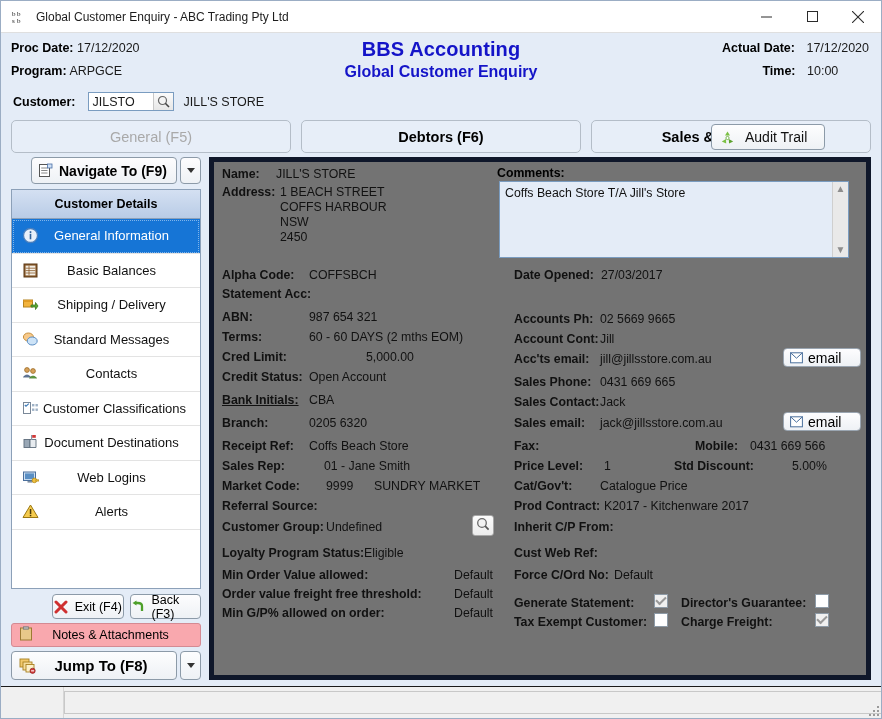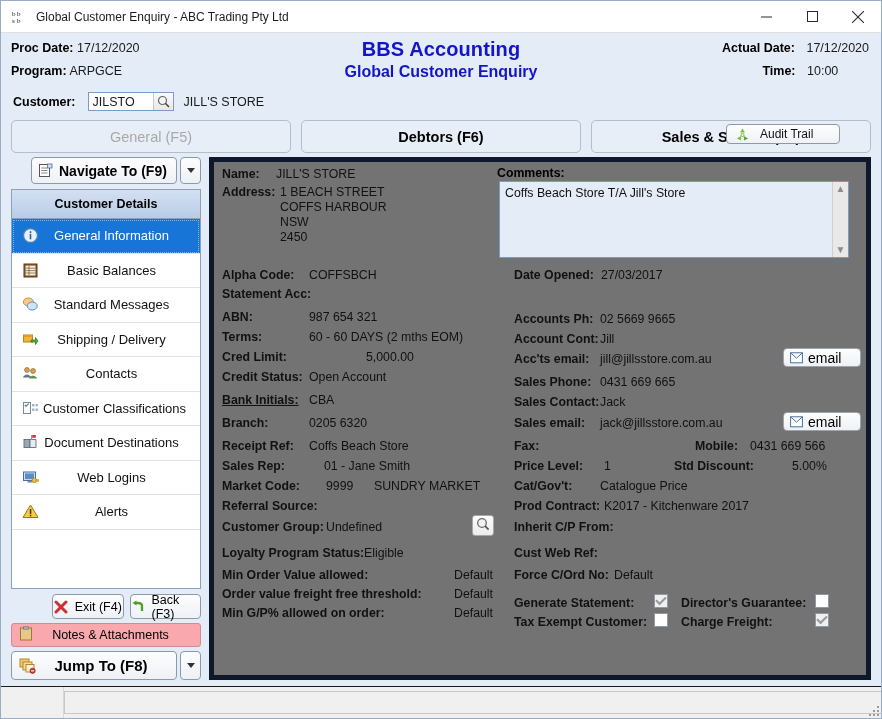--- a/index.html
+++ b/index.html
@@ -96,26 +96,26 @@
   .cust-input .cval { flex: 1 1 auto; color: #1a1a1a; }
   .cust-mag {
     width: 19px; height: 17px;
     background: linear-gradient(#fbfbfb,#e7e7e7);
     border-left: 1px solid #c8c8c8;
     display: flex; align-items: center; justify-content: center;
   }
   .cust-name { margin-left: 10px; color: #1a1a1a; }
 
   .audit-btn {
-    position: absolute; right: 41px; top: 91px;
-    width: 114px; height: 20px;
+    position: absolute; right: 56px; top: 91px;
+    width: 114px; height: 26px;
     border: 1px solid #8c9aa8; border-radius: 4px;
     background: linear-gradient(#fdfdfe,#eef1f5);
     display: flex; align-items: center;
-    font-size: 12px;
+    font-size: 14px;
     box-sizing: border-box;
   }
   .audit-btn .ab-icon { margin-left: 8px; margin-right: 10px; display:flex; }
   .audit-btn .ab-text { color:#111; }
 
   
   .tabs {
     flex: 0 0 auto;
     height: 37px;
     display: flex;
@@ -491,36 +491,36 @@
               <line x1="3.6" y1="11" x2="13.4" y2="11" stroke="#8a5a2b" stroke-width="0.8"></line>
               <line x1="7" y1="3.6" x2="7" y2="13.4" stroke="#8a5a2b" stroke-width="0.8"></line>
             </svg>
           </span>
           <span class="si-label">Basic Balances</span>
         </div>
 
         <div class="side-item">
           <span class="si-ico">
             <svg width="17" height="17" viewBox="0 0 17 17">
-              <ellipse cx="6.4" cy="6" rx="5" ry="4" fill="#f7c98a" stroke="#c8913f" stroke-width="1"></ellipse>
-              <ellipse cx="10.2" cy="10" rx="5" ry="4" fill="#cde3f7" stroke="#5b8ec4" stroke-width="1"></ellipse>
-            </svg>
-          </span>
-          <span class="si-label">Standard Messages</span>
+              <rect x="1.5" y="4" width="9" height="7" fill="#f2b33d" stroke="#b4821e" stroke-width="1"></rect>
+              <rect x="1.5" y="4" width="9" height="2" fill="#e09b24"></rect>
+              <path d="M9 9 L13.5 9 L13.5 6.5 L16 10 L13.5 13.5 L13.5 11 L9 11 Z" fill="#5aa832" stroke="#3c7a1f" stroke-width="0.8"></path>
+            </svg>
+          </span>
+          <span class="si-label">Shipping / Delivery</span>
         </div>
 
         <div class="side-item">
           <span class="si-ico">
             <svg width="17" height="17" viewBox="0 0 17 17">
-              <rect x="1.5" y="4" width="9" height="7" fill="#f2b33d" stroke="#b4821e" stroke-width="1"></rect>
-              <rect x="1.5" y="4" width="9" height="2" fill="#e09b24"></rect>
-              <path d="M9 9 L13.5 9 L13.5 6.5 L16 10 L13.5 13.5 L13.5 11 L9 11 Z" fill="#5aa832" stroke="#3c7a1f" stroke-width="0.8"></path>
-            </svg>
-          </span>
-          <span class="si-label">Shipping / Delivery</span>
+              <ellipse cx="6.4" cy="6" rx="5" ry="4" fill="#f7c98a" stroke="#c8913f" stroke-width="1"></ellipse>
+              <ellipse cx="10.2" cy="10" rx="5" ry="4" fill="#cde3f7" stroke="#5b8ec4" stroke-width="1"></ellipse>
+            </svg>
+          </span>
+          <span class="si-label">Standard Messages</span>
         </div>
 
         <div class="side-item">
           <span class="si-ico">
             <svg width="17" height="17" viewBox="0 0 17 17">
               <circle cx="5" cy="5" r="2.4" fill="#d6a15a" stroke="#9c6b24" stroke-width="0.8"></circle>
               <path d="M1.5 12 Q5 8 8.5 12 Z" fill="#6f86a8" stroke="#3f5576" stroke-width="0.8"></path>
               <circle cx="11" cy="6" r="2.4" fill="#d6a15a" stroke="#9c6b24" stroke-width="0.8"></circle>
               <path d="M7.5 13 Q11 9.2 14.5 13 Z" fill="#6fa84f" stroke="#3f7a26" stroke-width="0.8"></path>
             </svg>

